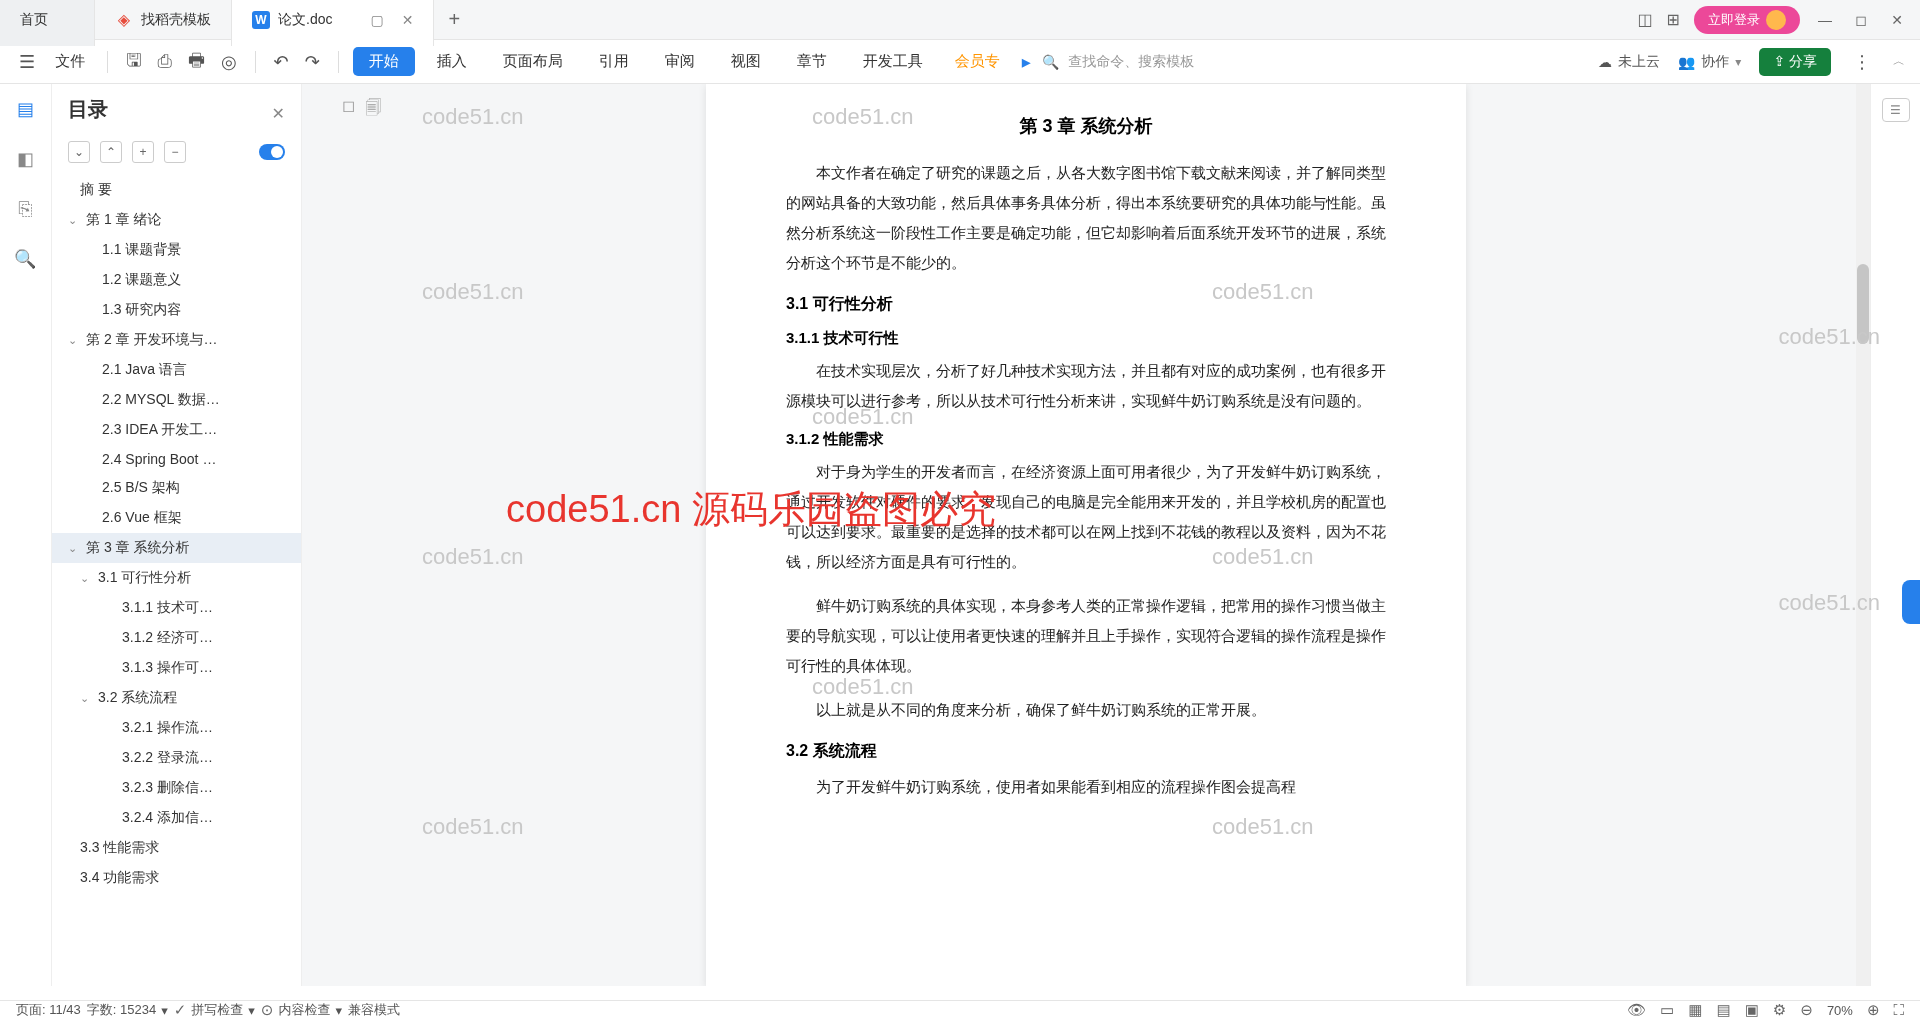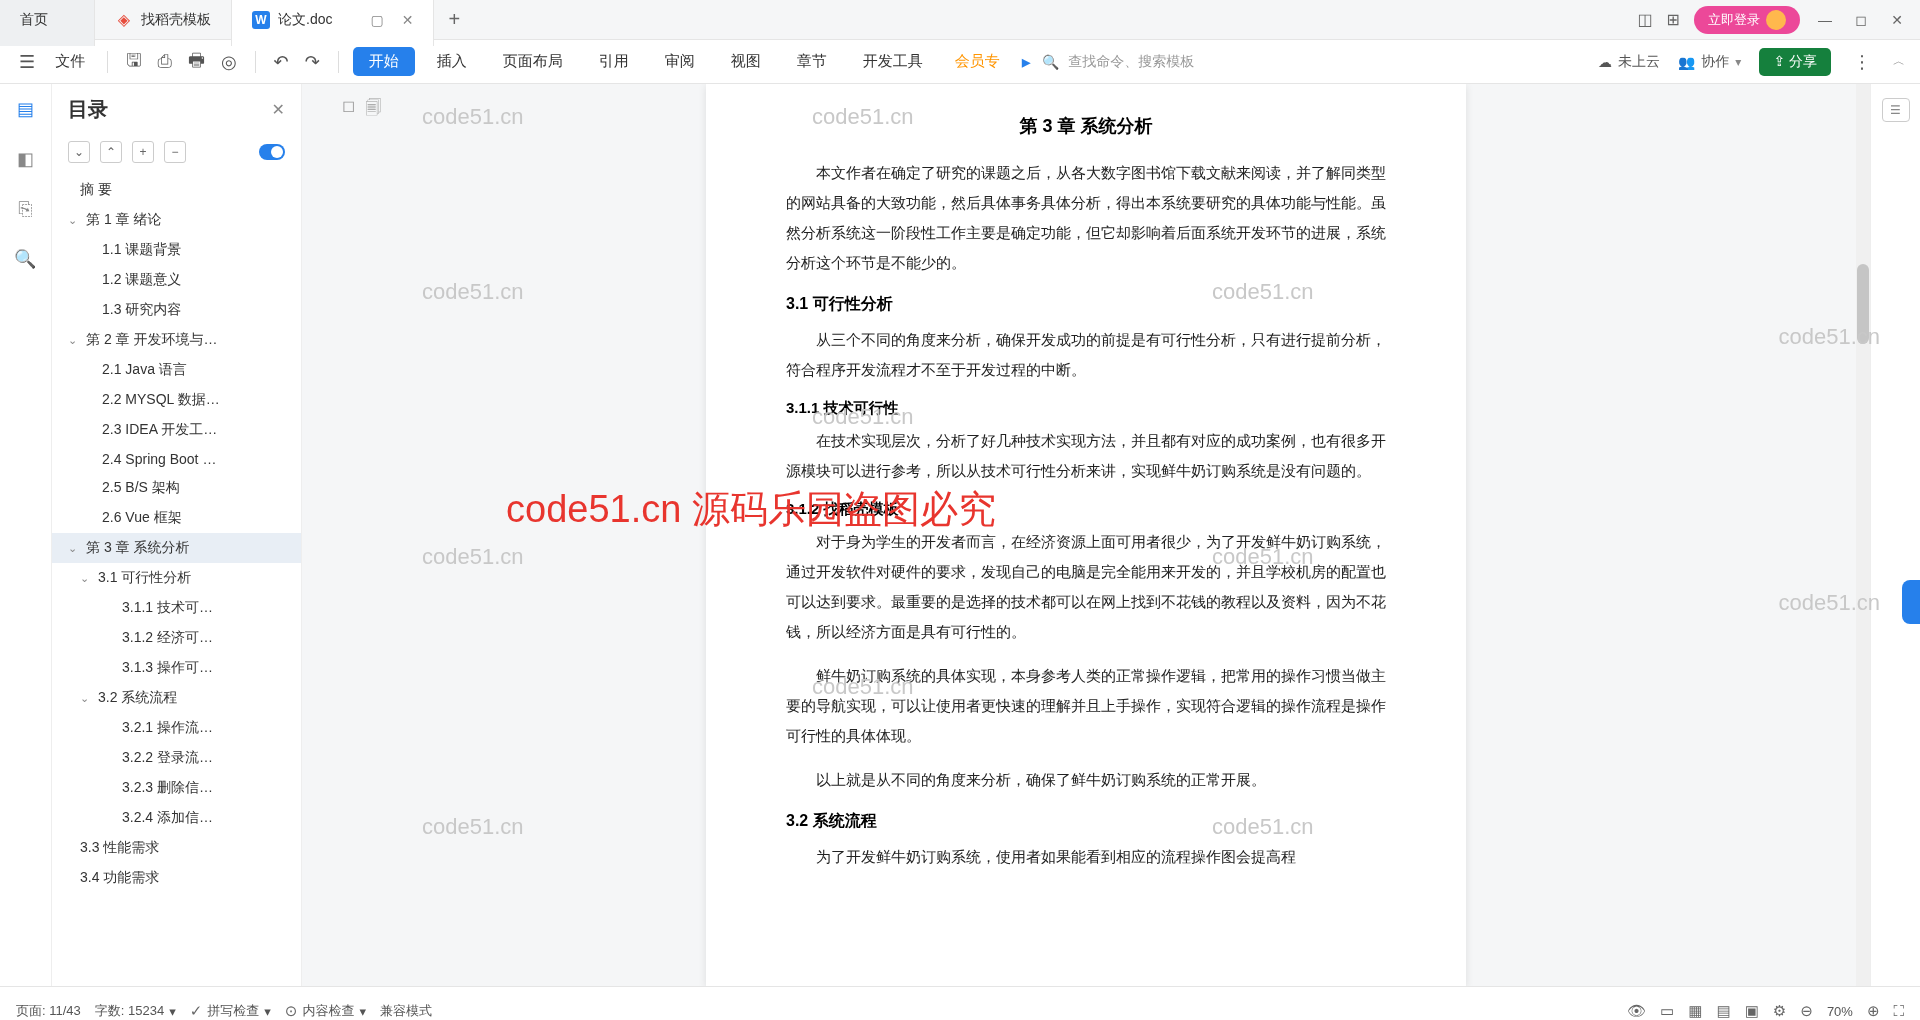--- a/index.html
+++ b/index.html
@@ -29,21 +29,21 @@
 .search-box{display:flex;align-items:center;gap:8px;color:#999;font-size:14px;flex:1;max-width:200px}
 .ribbon-right{display:flex;align-items:center;gap:18px;margin-left:auto}
 .rr-item{display:flex;align-items:center;gap:6px;color:#555;font-size:14px;cursor:pointer}
 .share-btn{background:#15803d;color:#fff;padding:5px 14px;border-radius:5px;font-size:14px;cursor:pointer}
 .chev{color:#888;font-size:12px}
 .main{display:flex;height:calc(100% - 84px - 34px)}
 .left-rail{width:52px;background:#fff;border-right:1px solid #eee;display:flex;flex-direction:column;align-items:center;padding-top:14px;gap:28px}
 .rail-icon{width:22px;height:22px;color:#888;cursor:pointer;display:flex;align-items:center;justify-content:center;font-size:18px}
 .rail-icon.active{color:#2680eb}
 .toc-panel{width:250px;background:#fff;border-right:1px solid #eee;display:flex;flex-direction:column}
-.toc-header{display:flex;align-items:center;padding:12px 16px;font-size:20px;font-weight:bold;color:#333}
+.toc-header{display:flex;align-items:flex-end;padding:12px 16px;font-size:20px;font-weight:bold;color:#333}
 .toc-header .close{margin-left:auto;color:#888;font-size:16px;cursor:pointer;font-weight:normal}
 .toc-tools{display:flex;align-items:center;gap:10px;padding:6px 16px}
 .toc-tool{width:22px;height:22px;border:1px solid #ccc;border-radius:3px;display:flex;align-items:center;justify-content:center;font-size:12px;color:#666;cursor:pointer}
 .toc-toggle{margin-left:auto;width:26px;height:16px;background:#2680eb;border-radius:8px;position:relative}
 .toc-toggle::after{content:"";position:absolute;right:2px;top:2px;width:12px;height:12px;background:#fff;border-radius:50%}
 .toc-list{flex:1;overflow-y:auto;padding:6px 0}
 .toc-item{padding:6px 16px;font-size:14px;color:#333;cursor:pointer;display:flex;align-items:center;white-space:nowrap;overflow:hidden;text-overflow:ellipsis}
 .toc-item.selected{background:#e8eef5}
 .toc-item .arrow{color:#888;font-size:11px;margin-right:6px;width:12px}
 .toc-item.lv1{padding-left:28px}
@@ -57,21 +57,21 @@
 .p-body{font-size:15px;line-height:2;color:#222;text-indent:2em;margin-bottom:14px}
 .p-h2{font-size:16px;font-weight:bold;margin:16px 0 10px;text-indent:0}
 .p-h3{font-size:15px;font-weight:bold;margin:14px 0 8px;text-indent:0}
 .watermark{position:absolute;color:#c8c8c8;font-size:22px}
 .big-wm{position:absolute;color:#e8352e;font-size:38px;font-weight:500;white-space:nowrap;z-index:10}
 .right-rail{width:50px;background:#fff;border-left:1px solid #eee;display:flex;flex-direction:column;align-items:center;padding-top:14px}
 .rr-icon{width:28px;height:24px;border:1px solid #ccc;border-radius:4px;display:flex;align-items:center;justify-content:center;color:#888;cursor:pointer;font-size:12px}
 .scroll-track{position:absolute;right:0;top:0;width:14px;height:100%;background:#f0f0f0}
 .scroll-thumb{position:absolute;right:1px;width:12px;background:#c5c5c5;border-radius:6px}
 .side-tab{position:absolute;right:0;top:580px;width:18px;height:44px;background:#2680eb;border-radius:8px 0 0 8px;z-index:20}
-.status-bar{position:absolute;bottom:0;left:0;right:0;height:34px;background:#fff;border-top:1px solid #e5e5e5;display:flex;align-items:flex-end;padding:0 16px;font-size:13px;color:#555;gap:14px}
+.status-bar{position:absolute;bottom:0;left:0;right:0;height:20px;background:#fff;border-top:1px solid #e5e5e5;display:flex;align-items:flex-start;padding:0 16px;font-size:13px;color:#555;gap:6px}
 .sb-item{display:flex;align-items:center;gap:5px;cursor:pointer}
 .sb-right{margin-left:auto;display:flex;align-items:center;gap:14px}
 .sb-icon{font-size:15px;color:#666}
 </style>
 </head>
 <body>
 
 <div class="title-bar">
   <div class="tab home">
       <span>首页</span>
@@ -258,24 +258,23 @@
     <div class="watermark" style="left:910px;top:460px">code51.cn</div>
     <div class="watermark" style="left:510px;top:590px">code51.cn</div>
     <div class="watermark" style="left:120px;top:730px">code51.cn</div>
     <div class="watermark" style="left:910px;top:730px">code51.cn</div>
     <div class="big-wm" style="left:204px;top:400px">code51.cn   源码乐园盗图必究</div>
 
     <div class="page">
       <div class="p-title">第 3 章  系统分析</div>
       <div class="p-body">本文作者在确定了研究的课题之后，从各大数字图书馆下载文献来阅读，并了解同类型的网站具备的大致功能，然后具体事务具体分析，得出本系统要研究的具体功能与性能。虽然分析系统这一阶段性工作主要是确定功能，但它却影响着后面系统开发环节的进展，系统分析这个环节是不能少的。</div>
       <div class="p-h2">3.1  可行性分析</div>
-      <div class="p-body">从三个不同的角度来分析，确保开发成功的前提是有可行性分析，只有进行提前分析，符合程序开发流程才不至于开发过程的中断。</div>
       <div class="p-h3">3.1.1  技术可行性</div>
       <div class="p-body">在技术实现层次，分析了好几种技术实现方法，并且都有对应的成功案例，也有很多开源模块可以进行参考，所以从技术可行性分析来讲，实现鲜牛奶订购系统是没有问题的。</div>
-      <div class="p-h3">3.1.2  找稻壳模板</div>
+      <div class="p-h3">3.1.2  性能需求</div>
       <div class="p-body">对于身为学生的开发者而言，在经济资源上面可用者很少，为了开发鲜牛奶订购系统，通过开发软件对硬件的要求，发现自己的电脑是完全能用来开发的，并且学校机房的配置也可以达到要求。最重要的是选择的技术都可以在网上找到不花钱的教程以及资料，因为不花钱，所以经济方面是具有可行性的。</div>
       <div class="p-body">鲜牛奶订购系统的具体实现，本身参考人类的正常操作逻辑，把常用的操作习惯当做主要的导航实现，可以让使用者更快速的理解并且上手操作，实现符合逻辑的操作流程是操作可行性的具体体现。</div>
       <div class="p-body">以上就是从不同的角度来分析，确保了鲜牛奶订购系统的正常开展。</div>
       <div class="p-h2">3.2  系统流程</div>
       <div class="p-body">为了开发鲜牛奶订购系统，使用者如果能看到相应的流程操作图会提高程</div>
     </div>
     <div class="scroll-track">
       <div class="scroll-thumb" style="top:180px;height:80px"></div>
     </div>
   </div>

